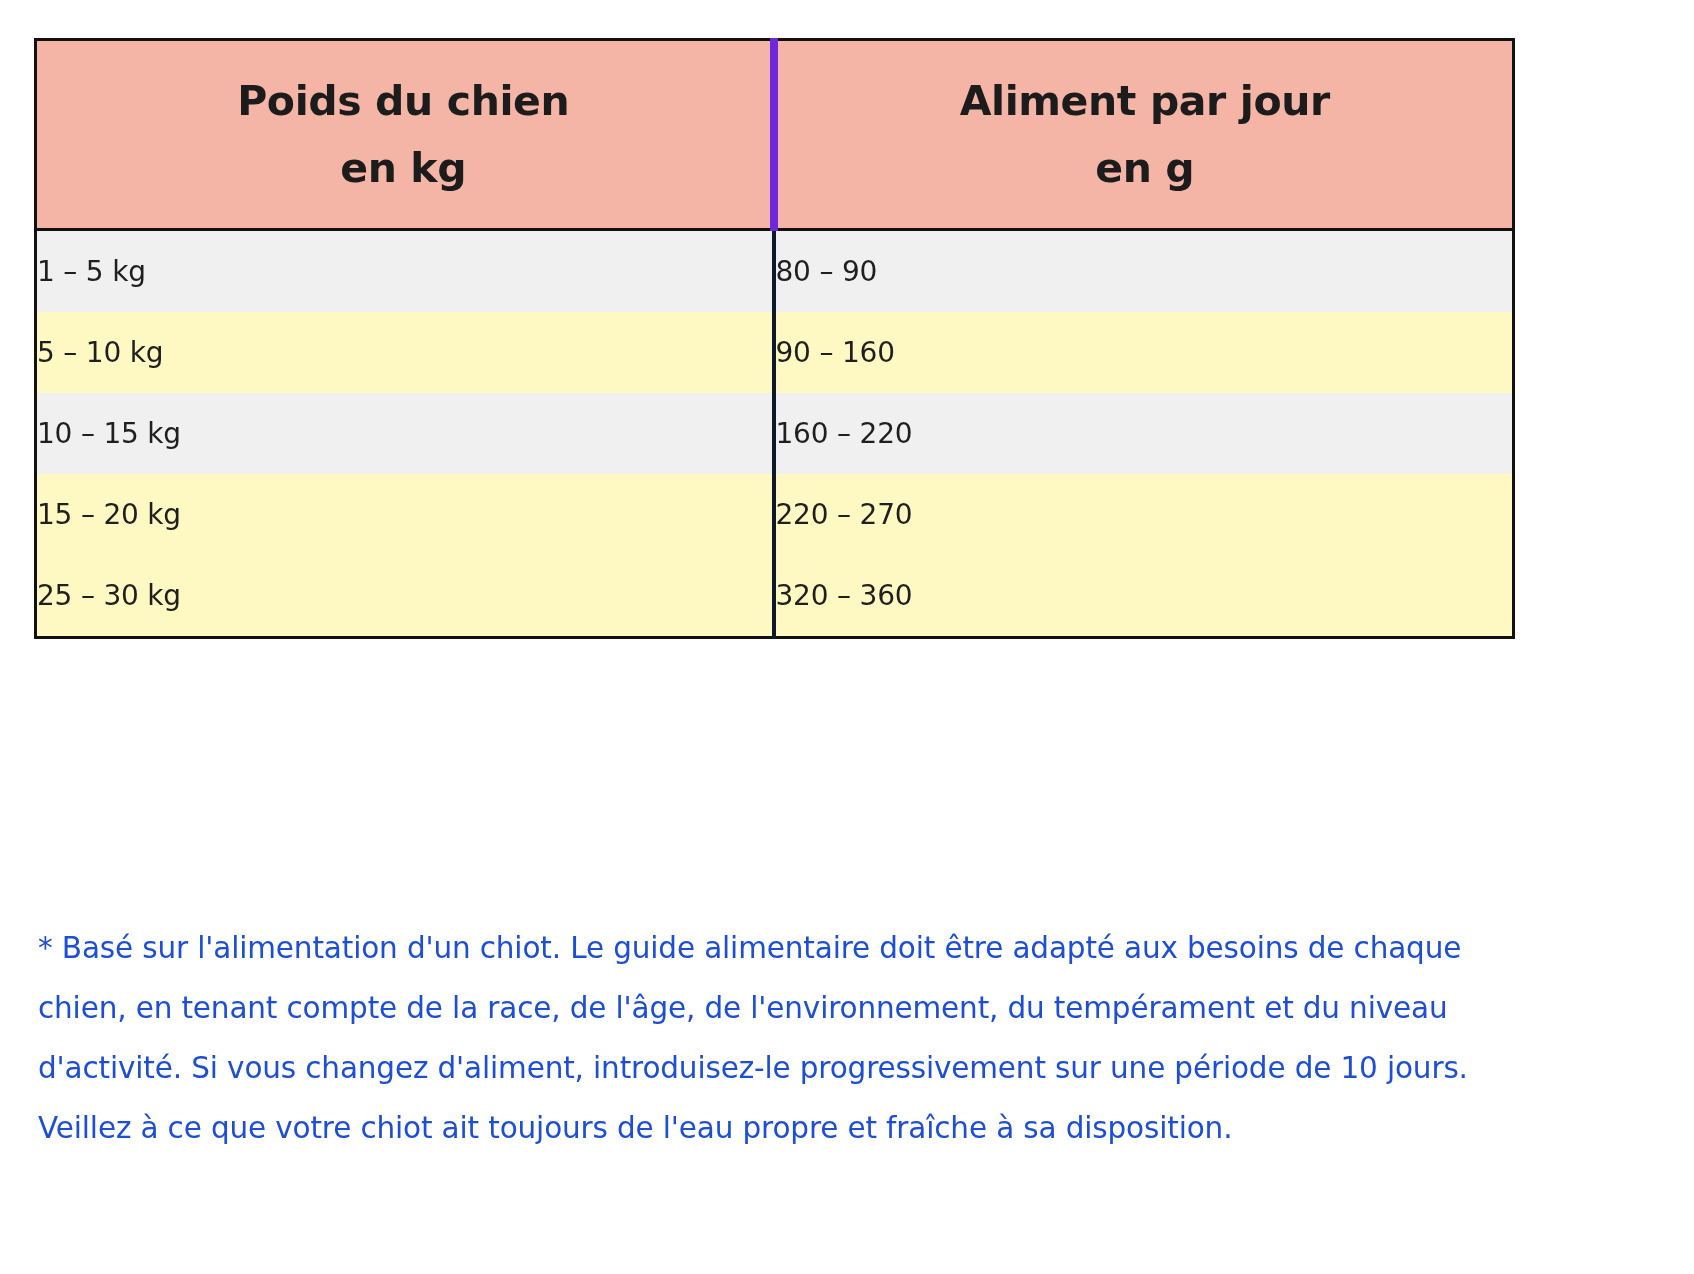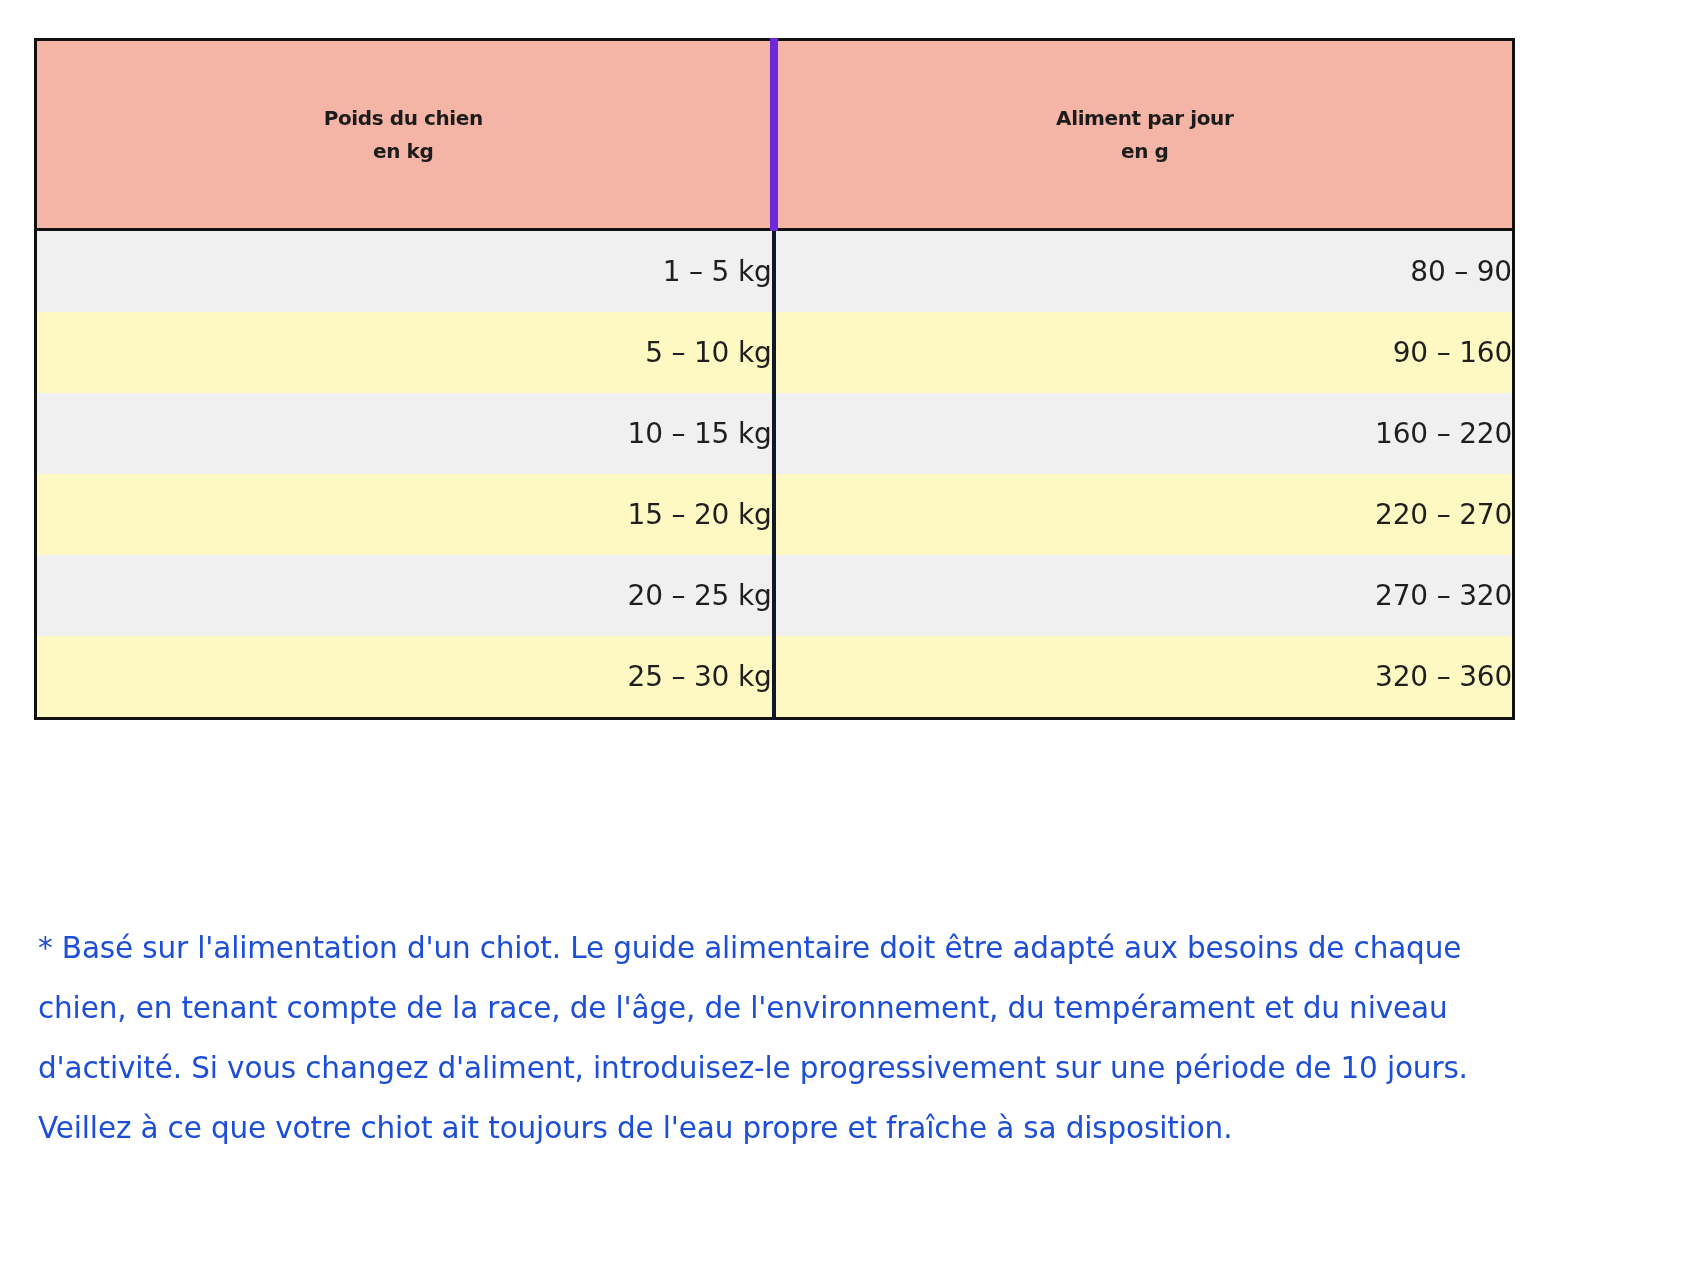--- a/index.html
+++ b/index.html
@@ -53,33 +53,33 @@
     height: 187px;
     vertical-align: middle;
   }
   thead tr.header-row th.header-cell-amount {
     border-left: 8px solid #6d28d9;
   }
 
   .header-text {
     font-family: "DejaVu Sans", sans-serif;
     font-weight: bold;
-    font-size: 20px;
+    font-size: 41px;
     line-height: 1.62;
     letter-spacing: -0.4px;
     color: #1c1c1c;
     text-align: center;
     padding: 0 20px;
   }
   .header-text .hline { display: block; }
 
   tbody tr.data-row td {
     height: 81px;
     padding: 0;
-    text-align: right;
+    text-align: left;
     vertical-align: middle;
     font-family: "DejaVu Sans", sans-serif;
     font-size: 28px;
     font-weight: 400;
     color: #1f1f1f;
     letter-spacing: -0.2px;
   }
   tbody tr.data-row td.cell-amount {
     border-left: 4px solid #0f172a;
   }
@@ -138,24 +138,20 @@
           <td class="cell-amount">90 – 160</td>
         </tr>
         <tr class="data-row row-odd">
           <td class="cell-weight">10 – 15 kg</td>
           <td class="cell-amount">160 – 220</td>
         </tr>
         <tr class="data-row row-even">
           <td class="cell-weight">15 – 20 kg</td>
           <td class="cell-amount">220 – 270</td>
         </tr>
-        <tr class="data-row row-odd">
-          <td class="cell-weight">20 – 25 kg</td>
-          <td class="cell-amount">270 – 320</td>
-        </tr>
         <tr class="data-row row-even">
           <td class="cell-weight">25 – 30 kg</td>
           <td class="cell-amount">320 – 360</td>
         </tr>
       </tbody>
     </table>
   </div>
 
   <div class="footnote">* Basé sur l'alimentation d'un chiot. Le guide alimentaire doit être adapté aux besoins de chaque chien, en tenant compte de la race, de l'âge, de l'environnement, du tempérament et du niveau d'activité. Si vous changez d'aliment, introduisez-le progressivement sur une période de 10 jours. Veillez à ce que votre chiot ait toujours de l'eau propre et fraîche à sa disposition.</div>
 

